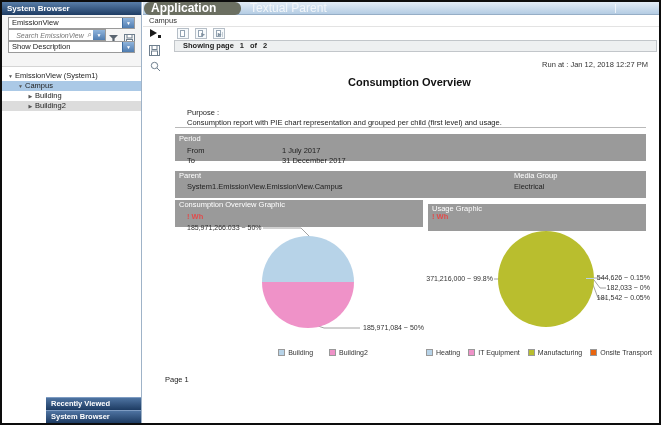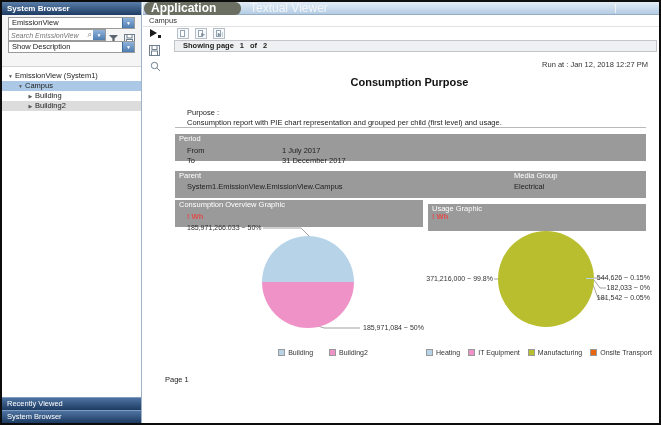--- a/index.html
+++ b/index.html
@@ -8,37 +8,37 @@
 
   
   .left-panel { position:absolute; left:0; top:0; width:140px; height:421px; background:#fff; border-right:1px solid #9fb3c8; }
   .panel-header { height:13px; background:linear-gradient(#597ea9,#1e3c63); color:#fff; font-size:8px; font-weight:bold; line-height:13px; padding-left:5px; }
   .panel-controls { position:absolute; top:13px; left:0; right:0; height:51px; background:#f5f5f5; }
   .dd { position:absolute; height:12px; background:#fff; border:1px solid #9a9a9a; font-size:7.5px; line-height:10px; padding-left:3px; color:#222; }
   .dd .dd-btn { position:absolute; right:0; top:0; bottom:0; width:12px; background:linear-gradient(#8fb4dc,#4f7cb0); color:#fff; font-size:5px; text-align:center; line-height:10px; border-left:1px solid #3f6da0; }
   #dd-view { top:2px; left:6px; right:6px; }
   #search-row { position:absolute; top:14px; left:6px; right:6px; height:12px; }
   #search-box { position:absolute; left:0; top:0; width:98px; height:12px; border:1px solid #9a9a9a; background:#fff; }
-  #search-box input { position:absolute; left:2px; top:1px; width:78px; height:9px; border:0; outline:none; font-size:7px; font-style:italic; color:#999; background:transparent; }
+  #search-box input { position:absolute; left:2px; top:1px; width:78px; height:9px; border:0; outline:none; font-size:7px; font-style:italic; color:#999; background:transparent;text-align:center; }
   .search-glyph { position:absolute; right:13px; top:0px; font-size:8px; color:#666; }
   #search-box .dd-btn { position:absolute; right:0; top:0; width:12px; height:10px; background:linear-gradient(#8fb4dc,#4f7cb0); color:#fff; font-size:5px; text-align:center; line-height:10px; }
   .side-icon { position:absolute; top:1px; width:11px; height:10px; }
   #dd-desc { top:26px; left:6px; right:6px; }
   .check-row { position:absolute; top:38px; left:6px; right:6px; height:13px; }
   .checkbox { position:absolute; left:0; top:2px; width:8px; height:8px; background:#fff; border:1px solid #8a8a8a; }
   .check-label { position:absolute; left:12px; top:2px; font-size:7.5px; color:#333; }
   .send-btn { position:absolute; right:0; top:0; width:44px; height:12px; background:linear-gradient(#d4e2ef,#b2cbe2); border:1px solid #a9c2d9; color:#90abc6; font-size:7.5px; text-align:center; line-height:10px; }
   .panel-sep { position:absolute; top:64px; left:0; right:0; border-top:1px solid #d5d5d5; }
   .tree { position:absolute; top:66px; left:0; right:0; bottom:26px; background:#fff; padding-top:3px; }
   .tree-row { height:10px; font-size:7.5px; line-height:10px; color:#222; white-space:nowrap; cursor:default; }
   .tree-row .arrow { display:inline-block; width:9px; font-size:5px; color:#555; text-align:center; vertical-align:top; line-height:10px; }
   .tree-row.selected { background:#abc9e6; }
   .tree-row.highlighted { background:#dcdcdc; }
   .bottom-bars { position:absolute; bottom:0; left:0; right:0; }
-  .bottom-bar { height:13px; background:linear-gradient(#4e73a1,#1d3b62); border-top:1px solid #7e9cc2; color:#fff; font-size:7.5px; font-weight:normal; line-height:12px; padding-left:5px; }
+  .bottom-bar { height:13px; background:linear-gradient(#4e73a1,#1d3b62); border-top:1px solid #7e9cc2; color:#fff; font-size:7.5px; font-weight:bold; line-height:12px; padding-left:5px;margin-left:44px; }
 
   
   .main { position:absolute; left:141px; top:0; right:0; bottom:0; background:#fff; }
   .tab-bar { position:absolute; top:0; left:0; right:0; height:13px; background:linear-gradient(#e3edf7,#b4cce3); border-bottom:1px solid #96aec6; }
   .tab { position:absolute; top:0; height:13px; font-size:12px; line-height:13px; padding-left:7px; cursor:default;border-radius:6px; }
   .tab.active { left:1px; width:97px; background:#6b6f61; color:#fff; font-weight:bold; }
   .tab.inactive { left:100px; width:88px; color:#f2f6fa; }
   .tab-divider { position:absolute; left:472px; top:2px; width:1px; height:9px; background:rgba(255,255,255,0.7); }
   .breadcrumb-row { position:absolute; top:13px; left:0; right:0; height:12px; background:#fff; border-bottom:1px solid #e3e3e3; font-size:7.5px; color:#333; line-height:12px; padding-left:6px; }
   .toolbar-row { position:absolute; top:25px; left:0; right:0; height:13px; background:#fff; }
@@ -147,21 +147,21 @@
 
     <div class="bottom-bars">
       <div class="bottom-bar">Recently Viewed</div>
       <div class="bottom-bar">System Browser</div>
     </div>
   </div>
 
   <div class="main">
     <div class="tab-bar">
       <div class="tab active">Application Viewer</div>
-      <div class="tab inactive">Textual Viewer</div>
+      <div class="tab inactive">Textual Parent</div>
       <div class="tab-divider"></div>
     </div>
 
     <div class="breadcrumb-row">Campus</div>
 
     <div class="toolbar-row">
       <span><span class="run-icon"></span><span class="run-sq"></span></span>
       <span class="doc-icon" style="left:34px;">
           <span class="pg"></span>
         </span>
@@ -188,21 +188,21 @@
           <line x1="7" y1="7" x2="10" y2="10" class="ln"></line>
         </svg>
     </span>
 
     <div class="paging-bar">
       <span>Showing page</span><span>1</span><span>of</span><span>2</span>
     </div>
 
     <div class="report">
       <div class="abs run-at">Run at : Jan 12, 2018 12:27 PM</div>
-      <div class="abs rpt-title">Consumption Purpose</div>
+      <div class="abs rpt-title">Consumption Overview</div>
       <div class="abs purpose-label">Purpose :</div>
       <div class="abs purpose-text">Consumption report with PIE chart representation and grouped per child (first level) and usage.</div>
       <div class="abs sep1"></div>
 
       <div class="abs gray-bar period-bar">Period</div>
       <div class="abs from-row-label">From</div>
       <div class="abs from-row-value">1 July 2017</div>
       <div class="abs to-row-label">To</div>
       <div class="abs to-row-value">31 December 2017</div>
 

